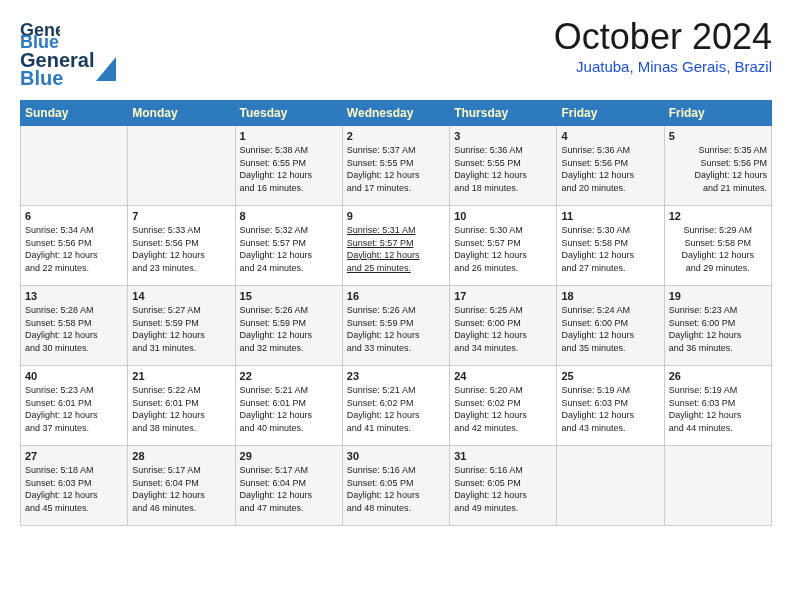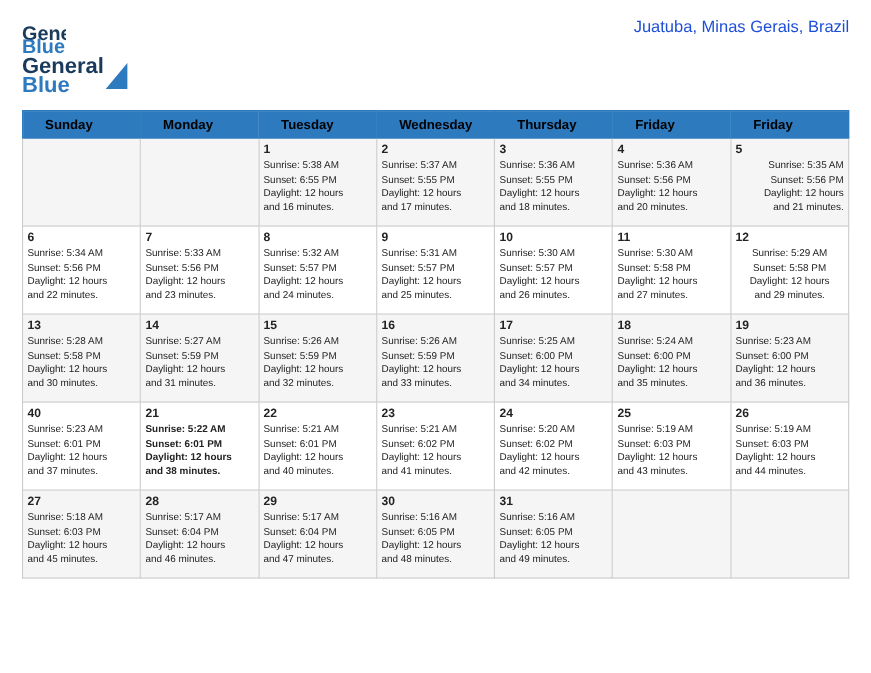--- a/index.html
+++ b/index.html
@@ -42,24 +42,24 @@
       font-size: 15px;
       color: #1d4ed8;
     }
     table {
       width: 100%;
       border-collapse: collapse;
       table-layout: fixed;
     }
     thead tr th {
       background: #2e7abf;
-      color: #000000;
+      color: #fef9c3;
       font-size: 12px;
       font-weight: bold;
-      padding: 5px 20px;
+      padding: 5px 4px;
       text-align: left;
       border: 1px solid #2e7abf;
     }
     tbody tr td {
       vertical-align: top;
       border: 1px solid #ccc;
       padding: 4px 4px 3px 4px;
       font-size: 9.5px;
       color: #222;
       height: 80px;
@@ -109,20 +109,21 @@
           <div style="font-size:20px;font-weight:bold;color:#2e7abf;font-family:Arial;margin-top:-2px;">Blue</div>
         </div>
         <div style="margin-left:2px;margin-top:4px;">
           <svg width="20" height="24" viewBox="0 0 20 24">
             <polygon points="0,24 20,24 20,0" fill="#2e7abf"></polygon>
           </svg>
         </div>
       </div>
     </div>
     <div class="title-block">
+      <div class="month-title">October 2024</div>
       <div class="subtitle">Juatuba, Minas Gerais, Brazil</div>
     </div>
   </div>
 
   <table>
     <thead>
       <tr>
         <th>Sunday</th>
         <th>Monday</th>
         <th>Tuesday</th>
@@ -189,21 +190,21 @@
           </td>
           <td>
             <span class="day-num">8</span>
             <div class="day-info" style="white-space: pre-line;">Sunrise: 5:32 AM
 Sunset: 5:57 PM
 Daylight: 12 hours
 and 24 minutes.</div>
           </td>
           <td>
             <span class="day-num">9</span>
-            <div class="day-info" style="white-space: pre-line;">Sunrise: 5:31 AM
+            <div class="day-info" style="white-space: pre-line; text-decoration: underline;">Sunrise: 5:31 AM
 Sunset: 5:57 PM
 Daylight: 12 hours
 and 25 minutes.</div>
           </td>
           <td>
             <span class="day-num">10</span>
             <div class="day-info" style="white-space: pre-line;">Sunrise: 5:30 AM
 Sunset: 5:57 PM
 Daylight: 12 hours
 and 26 minutes.</div>
@@ -277,21 +278,21 @@
         <tr>
           <td>
             <span class="day-num">40</span>
             <div class="day-info" style="white-space: pre-line;">Sunrise: 5:23 AM
 Sunset: 6:01 PM
 Daylight: 12 hours
 and 37 minutes.</div>
           </td>
           <td>
             <span class="day-num">21</span>
-            <div class="day-info" style="white-space: pre-line; font-weight: bold;">Sunrise: 5:22 AM
+            <div class="day-info" style="white-space: pre-line;">Sunrise: 5:22 AM
 Sunset: 6:01 PM
 Daylight: 12 hours
 and 38 minutes.</div>
           </td>
           <td>
             <span class="day-num">22</span>
             <div class="day-info" style="white-space: pre-line;">Sunrise: 5:21 AM
 Sunset: 6:01 PM
 Daylight: 12 hours
 and 40 minutes.</div>

